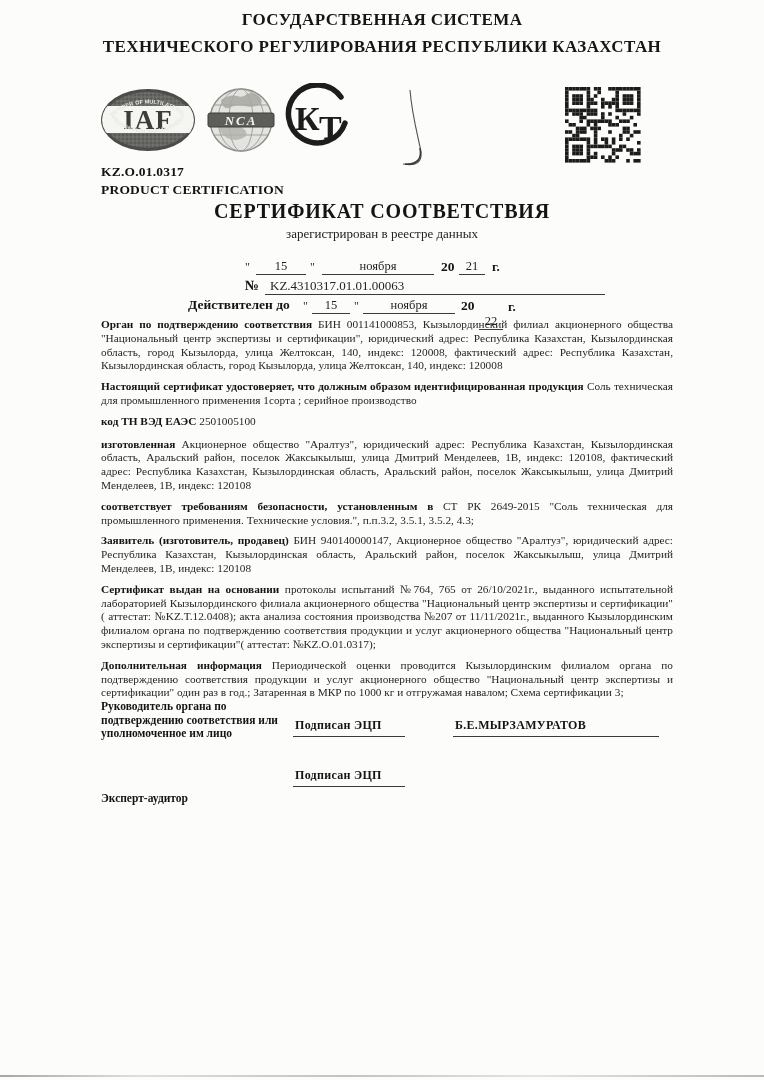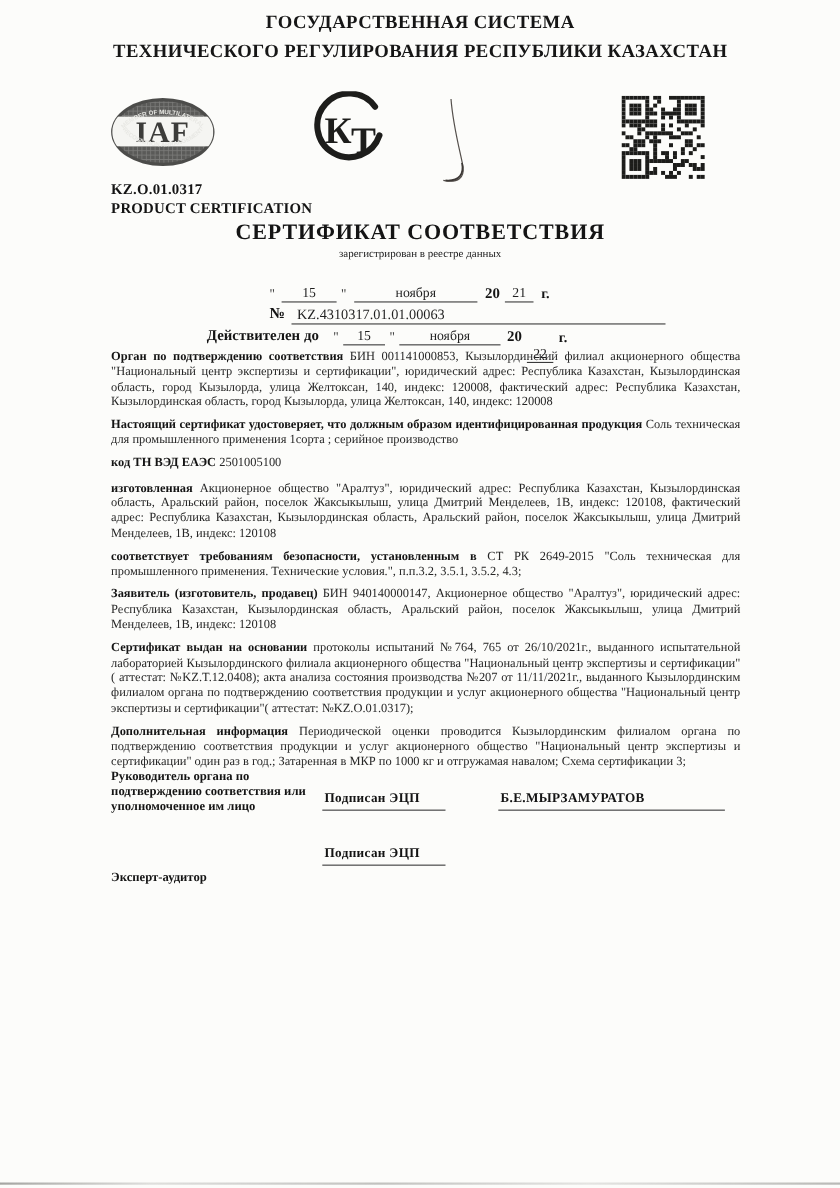--- a/index.html
+++ b/index.html
@@ -6,21 +6,21 @@
   .page{
     position:relative;width:764px;height:1080px;margin:0 auto;
     background:#fcfcfa;overflow:hidden;
     font-family:"Liberation Serif","DejaVu Serif",serif;color:#1f1f1f;
   }
   .abs{position:absolute;}
   .center{left:0;right:0;text-align:center;}
   .hdr{font-weight:bold;font-size:17px;letter-spacing:.4px;color:#161616;}
   .small-bold{font-weight:bold;font-size:13.5px;color:#141414;letter-spacing:.2px;}
   .title{font-weight:bold;font-size:20px;letter-spacing:.8px;color:#141414;}
-  .sub{font-size:10px;color:#222;}
+  .sub{font-size:13px;color:#222;}
   .cell{display:inline-block;border-bottom:1.2px solid #3a3a3a;text-align:center;font-size:12.5px;}
   .qmark{font-size:12px;color:#333;}
   .bold{font-weight:bold;color:#141414;}
   .body-text{
     position:absolute;left:101px;top:318px;width:572px;
     font-size:11.3px;line-height:13.8px;text-align:justify;color:#262626;
   }
   .body-text p{margin:0 0 7px 0;}
   .body-text p.gap{margin-top:3px;margin-bottom:9px;}
   .lead{font-weight:bold;color:#141414;}
@@ -63,20 +63,36 @@
       </g>
       <text font-size="5.6" fill="#e8e8e4" font-family="Liberation Sans,sans-serif" font-weight="bold">
         <textPath href="#arcTop" startOffset="50%" text-anchor="middle">MEMBER OF MULTILATERAL</textPath>
       </text>
       <text font-size="5.4" fill="#e8e8e4" font-family="Liberation Sans,sans-serif" font-weight="bold">
         <textPath href="#arcBot" startOffset="50%" text-anchor="middle">RECOGNITION ARRANGEMENT</textPath>
       </text>
     </svg>
   </div>
 
+  <div class="abs" style="left:207px;top:86px;">
+    <svg width="68" height="68" viewBox="0 0 68 68">
+      <circle cx="34" cy="34" r="31" fill="#e3e3df" stroke="#8a8a86" stroke-width="1.4"></circle>
+      <g stroke="#9a9a96" stroke-width="0.9" fill="none">
+        <ellipse cx="34" cy="34" rx="12" ry="31"></ellipse>
+        <ellipse cx="34" cy="34" rx="23" ry="31"></ellipse>
+        <line x1="3" y1="34" x2="65" y2="34"></line>
+        <line x1="6" y1="19" x2="62" y2="19"></line>
+        <line x1="6" y1="49" x2="62" y2="49"></line>
+      </g>
+      <path d="M14,14 q8,-6 16,-4 q6,2 10,-2 q6,-3 12,2 q4,4 2,8 q-8,4 -16,2 q-10,-2 -16,2 q-6,2 -8,-8z" fill="#a8a8a2" opacity="0.85"></path>
+      <path d="M12,40 q6,-4 14,-2 q8,2 12,6 q4,5 -2,8 q-8,4 -16,0 q-8,-5 -8,-12z" fill="#b2b2ac" opacity="0.8"></path>
+      <rect x="1" y="27" width="66" height="14" rx="2" fill="#5d5d5a" stroke="#3f3f3c" stroke-width="1"></rect>
+      <text x="34" y="38.5" text-anchor="middle" font-family="Liberation Serif,serif" font-size="13" font-weight="bold" font-style="italic" fill="#f2f2ee" letter-spacing="2">NCA</text>
+    </svg>
+  </div>
 
   <div class="abs" style="left:283px;top:83px;">
     <svg width="68" height="70" viewBox="0 0 68 70">
       <path d="M 58,14 A 29,29 0 1 0 62,40" fill="none" stroke="#1d1d1b" stroke-width="5.5" stroke-linecap="round"></path>
       <text x="12" y="47" font-family="Liberation Serif,serif" font-size="34" font-weight="bold" fill="#1d1d1b">К</text>
       <text x="36" y="56" font-family="Liberation Serif,serif" font-size="34" font-weight="bold" fill="#1d1d1b">Т</text>
     </svg>
   </div>
 
   <div class="abs" style="left:393px;top:88px;">

